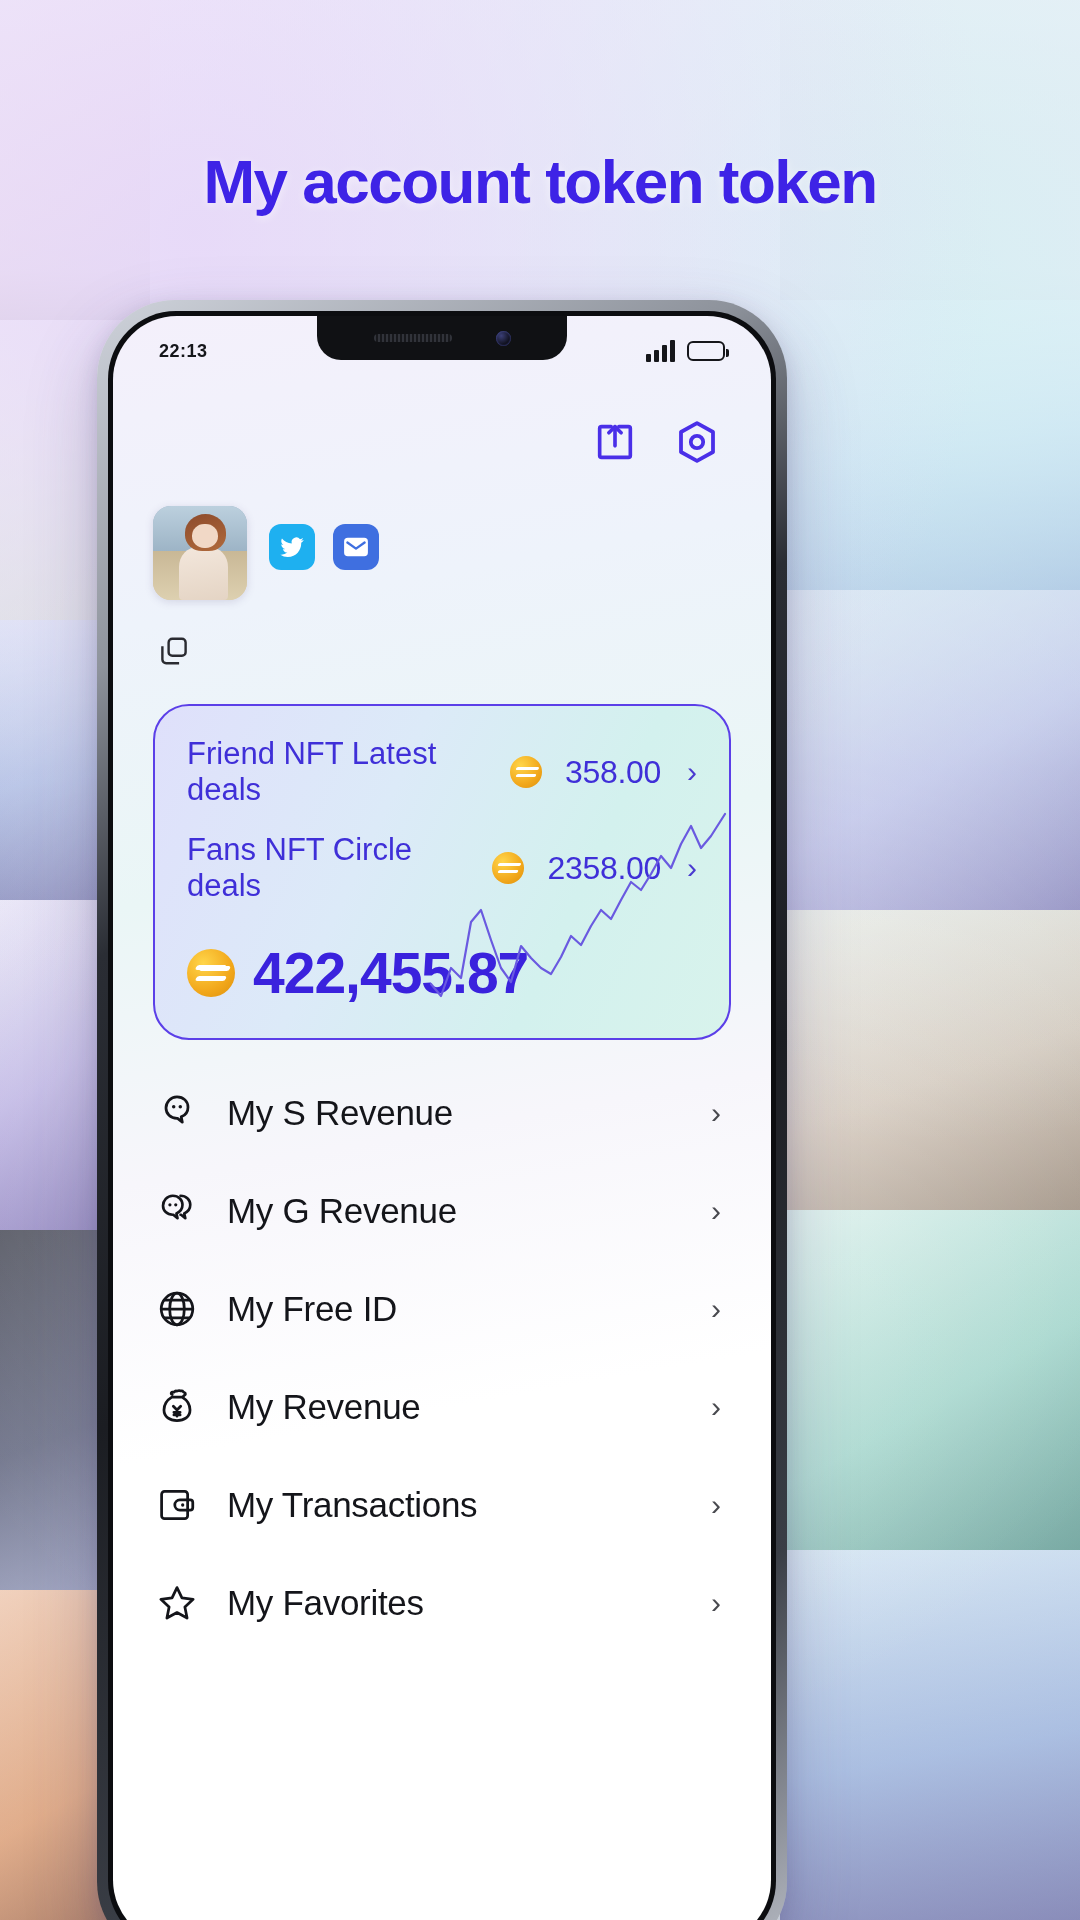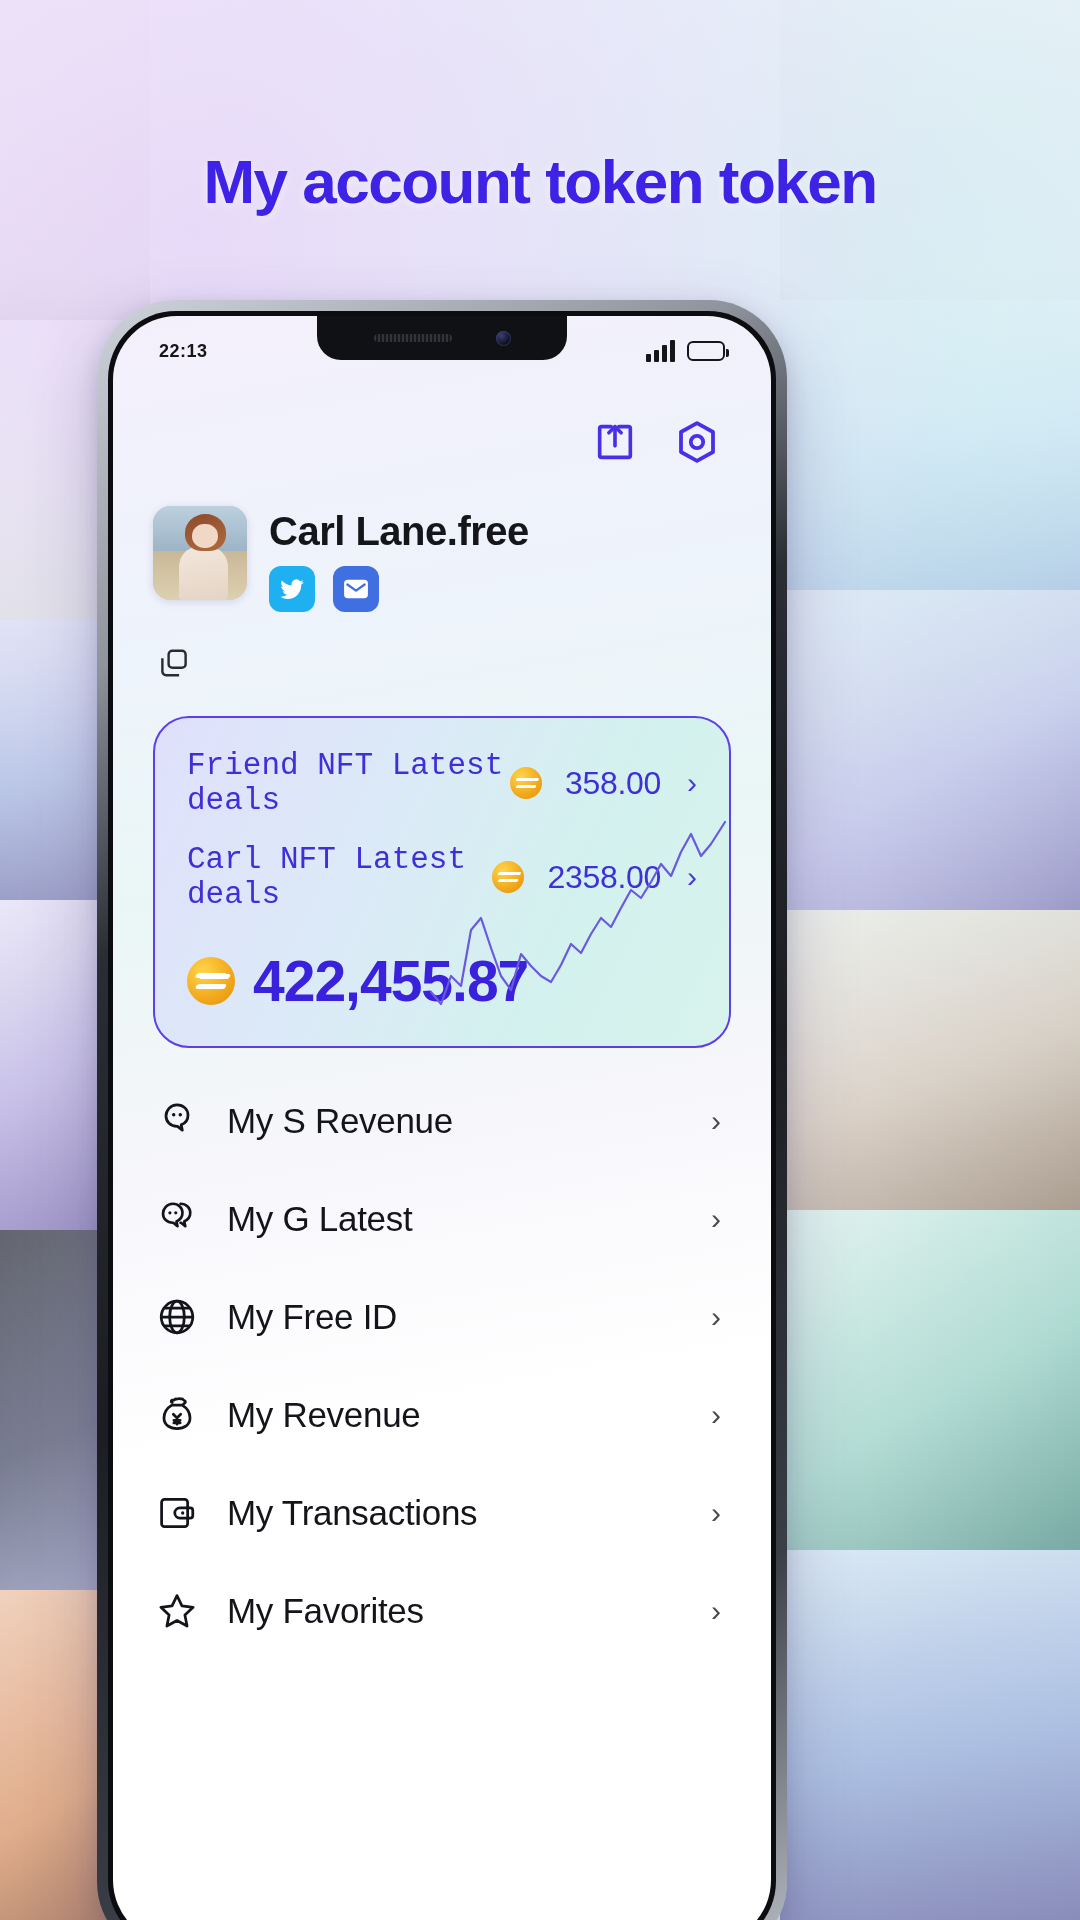--- a/index.html
+++ b/index.html
@@ -163,21 +163,21 @@
   .balance-card {
     position:relative;
     margin-top:32px;
     border:2.5px solid #5b3fe8;
     border-radius:36px;
     padding:30px 32px 32px 32px;
     overflow:hidden;
     background:linear-gradient(115deg,#dfe0fb 0%, #dceaf8 38%, #d3f1ee 70%, #d8f3ec 100%);
   }
   .deal-row { display:flex; align-items:center; margin-bottom:24px; }
-  .deal-label { font-size:31px; color:#3f2fd8; font-weight:500;font-family:Liberation Mono, monospace; }
+  .deal-label { font-size:31px; color:#3f2fd8; font-weight:500; }
   .deal-val { display:flex; align-items:center; gap:23px; margin-left:auto; }
   .coin {
     width:32px; height:32px; border-radius:50%; flex:none;
     background:radial-gradient(circle at 34% 30%, #ffd54a 0%, #f2a81b 60%, #dd8f0c 100%);
     position:relative;
   }
   .coin:before, .coin:after {
     content:""; position:absolute; left:6px; width:20px; height:3.2px;
     background:#fff; border-radius:2px; transform:skewX(-22deg);
   }
@@ -291,21 +291,20 @@
 
     <div class="profile">
       <div class="avatar">
         <span class="sky"></span>
               <span class="land"></span>
         <span class="body"></span>
               <span class="hair"></span>
               <span class="face"></span>
       </div>
       <div class="profile-right">
-        <div class="username">Carl Lane.free</div>
         <div class="socials">
           <div class="social s-twitter">
             <svg width="28" height="28" viewBox="0 0 24 24" fill="#ffffff">
               <path d="M22 5.9c-.7.3-1.5.5-2.3.6.8-.5 1.5-1.3 1.8-2.2-.8.5-1.6.8-2.6 1A4.1 4.1 0 0 0 11.8 9c-3.4-.2-6.4-1.8-8.4-4.3-.4.6-.6 1.3-.6 2.1 0 1.4.7 2.7 1.8 3.4-.7 0-1.3-.2-1.8-.5 0 2 1.4 3.7 3.3 4.1-.4.1-.8.2-1.2.2-.3 0-.6 0-.8-.1.6 1.7 2.1 2.9 4 2.9A8.3 8.3 0 0 1 2 18.6 11.6 11.6 0 0 0 8.3 20.5c7.5 0 11.6-6.2 11.6-11.6v-.5c.8-.6 1.5-1.3 2.1-2.2z"></path>
             </svg>
           </div>
           <div class="social s-mail">
             <svg width="28" height="28" viewBox="0 0 24 24" fill="none" stroke="#ffffff" stroke-width="2" stroke-linecap="round" stroke-linejoin="round">
               <rect x="2.8" y="5" width="18.4" height="14" rx="2.2" fill="#ffffff" stroke="#ffffff"></rect>
               <path d="M4.6 8.2 12 13.4l7.4-5.2" stroke="#3f6fe0"></path>
@@ -333,21 +332,21 @@
       <div class="deal-row">
         <span class="deal-label">Friend NFT Latest deals</span>
         <span class="deal-val">
           <span class="coin"></span>
           <span class="deal-num">358.00</span>
         </span>
         <span class="chev">›</span>
       </div>
 
       <div class="deal-row">
-        <span class="deal-label">Carl NFT Latest deals</span>
+        <span class="deal-label">Fans NFT Circle deals</span>
         <span class="deal-val">
           <span class="coin"></span>
           <span class="deal-num">2358.00</span>
         </span>
         <span class="chev">›</span>
       </div>
 
       <div class="balance-main">
         <span class="coin-lg"></span>
         <span class="balance-num">422,455.87</span>
@@ -370,21 +369,21 @@
 
       <div class="menu-item">
         <span class="m-icon">
           <svg width="46" height="46" viewBox="0 0 26 24" fill="none" stroke="#14151a" stroke-width="1.5" stroke-linecap="round" stroke-linejoin="round">
             <path d="M15 3.4c3.3 0 5.5 2.3 5.5 5.1 0 2.2-1.4 4-3.4 4.9l.6 2.7-2.4-2a6 6 0 0 1-.3 0"></path>
             <path d="M10.6 3.4c3.3 0 5.5 2.3 5.5 5.1 0 2.2-1.4 4-3.4 4.9l.6 2.7-2.4-2a7 7 0 0 1-.3 0c-3.3 0-5.5-2.3-5.5-5.1s2.2-5.6 5.5-5.6z"></path>
             <circle cx="9" cy="8.5" r=".9" fill="#14151a" stroke="none"></circle>
             <circle cx="12.3" cy="8.5" r=".9" fill="#14151a" stroke="none"></circle>
           </svg>
         </span>
-        <span class="m-label">My G Latest</span>
+        <span class="m-label">My G Revenue</span>
         <span class="m-chev">›</span>
       </div>
 
       <div class="menu-item">
         <span class="m-icon">
           <svg width="44" height="44" viewBox="0 0 24 24" fill="none" stroke="#14151a" stroke-width="1.5" stroke-linecap="round">
             <circle cx="12" cy="12" r="8.6"></circle>
             <ellipse cx="12" cy="12" rx="4" ry="8.6"></ellipse>
             <path d="M3.4 12h17.2"></path>
             <path d="M5 7.2h14M5 16.8h14"></path>

